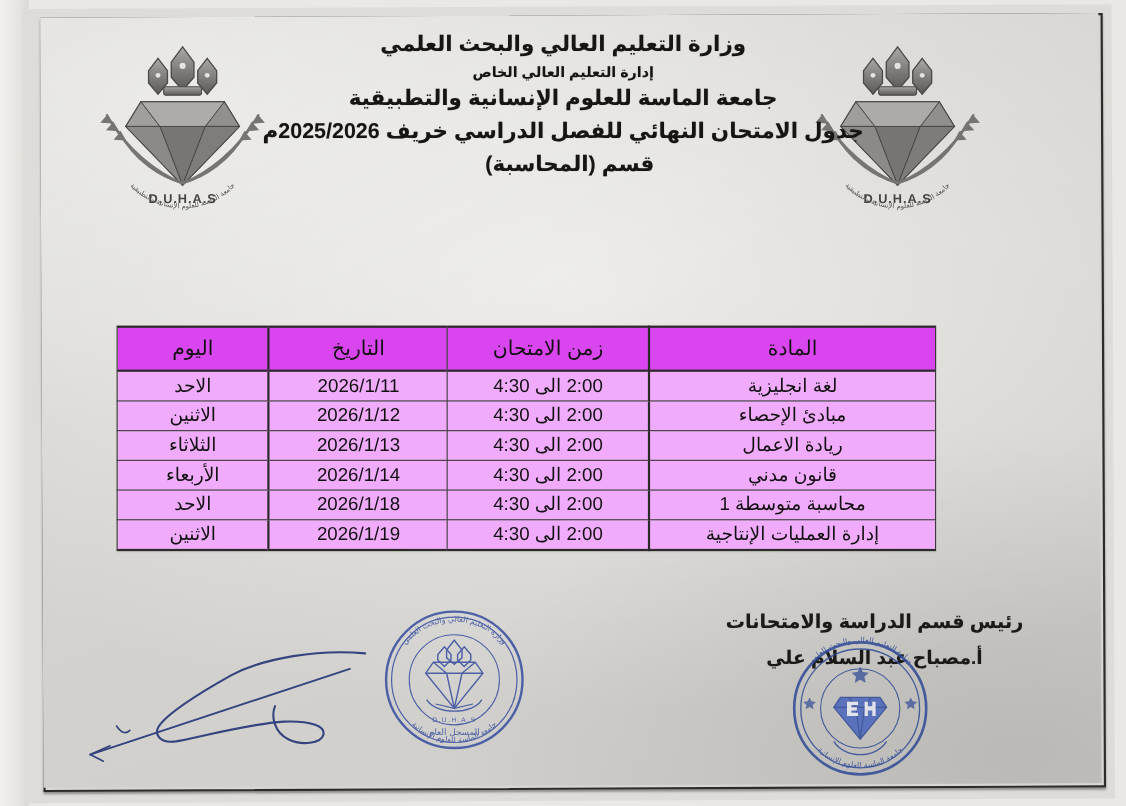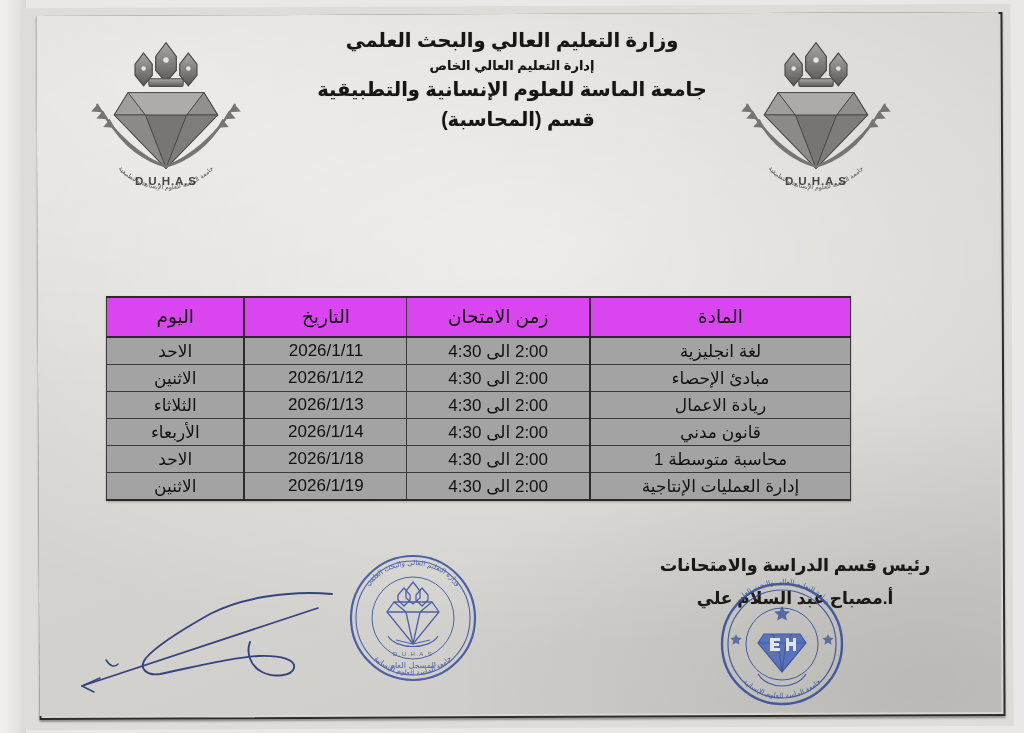--- a/index.html
+++ b/index.html
@@ -129,21 +129,21 @@
     height: 34px;
     border-bottom: 2px solid #2b2a28;
     border-top: 2px solid #2b2a28;
   }
   table.sched thead th.c-day,
   table.sched tbody td.c-day { border-right: 2px solid #2b2a28; }
   table.sched thead th.c-sub,
   table.sched tbody td.c-sub { border-left: 2px solid #2b2a28; }
   table.sched tbody tr:last-child td { border-bottom: 2px solid #2b2a28; }
 
-  table.sched tbody td { height: 22px; background: #a3a3a3; }
+  table.sched tbody td { height: 22px; background: #f0abfc; }
   td.c-day  { width: 138px; background: #cfcdc9; }
   td.c-date { width: 162px; }
   td.c-time { width: 182px; margin-left: 32px; }
   td.c-sub  { width: 263px; text-align: right; padding-right: 22px; }
   th.c-sub  { text-align: center; }
 
   
   .sig {
     position: absolute;
     text-align: center;
@@ -289,20 +289,21 @@
         <textPath href="#arcR" startOffset="50%" text-anchor="middle">جامعة الماسة للعلوم الإنسانية والتطبيقية</textPath>
       </text>
       <text x="100" y="185" text-anchor="middle" font-family="'Liberation Sans',sans-serif" font-size="13.5" font-weight="bold" letter-spacing="1" fill="#3a3836">D.U.H.A.S</text>
     </svg>
   </div>
 
   <div class="header">
     <div class="line hl1">وزارة التعليم العالي والبحث العلمي</div>
     <div class="line hl2">إدارة التعليم العالي الخاص</div>
     <div class="line hl3">جامعة الماسة للعلوم الإنسانية والتطبيقية</div>
+    <div class="line hl4">جدول الامتحان النهائي للفصل الدراسي خريف 2025/2026م</div>
     <div class="line hl5">قسم (المحاسبة)</div>
   </div>
 
   <div class="table-wrap">
     <table class="sched">
       <thead>
         <tr>
           <th class="c-sub">المادة</th>
           <th class="c-time">زمن الامتحان</th>
           <th class="c-date">التاريخ</th>

